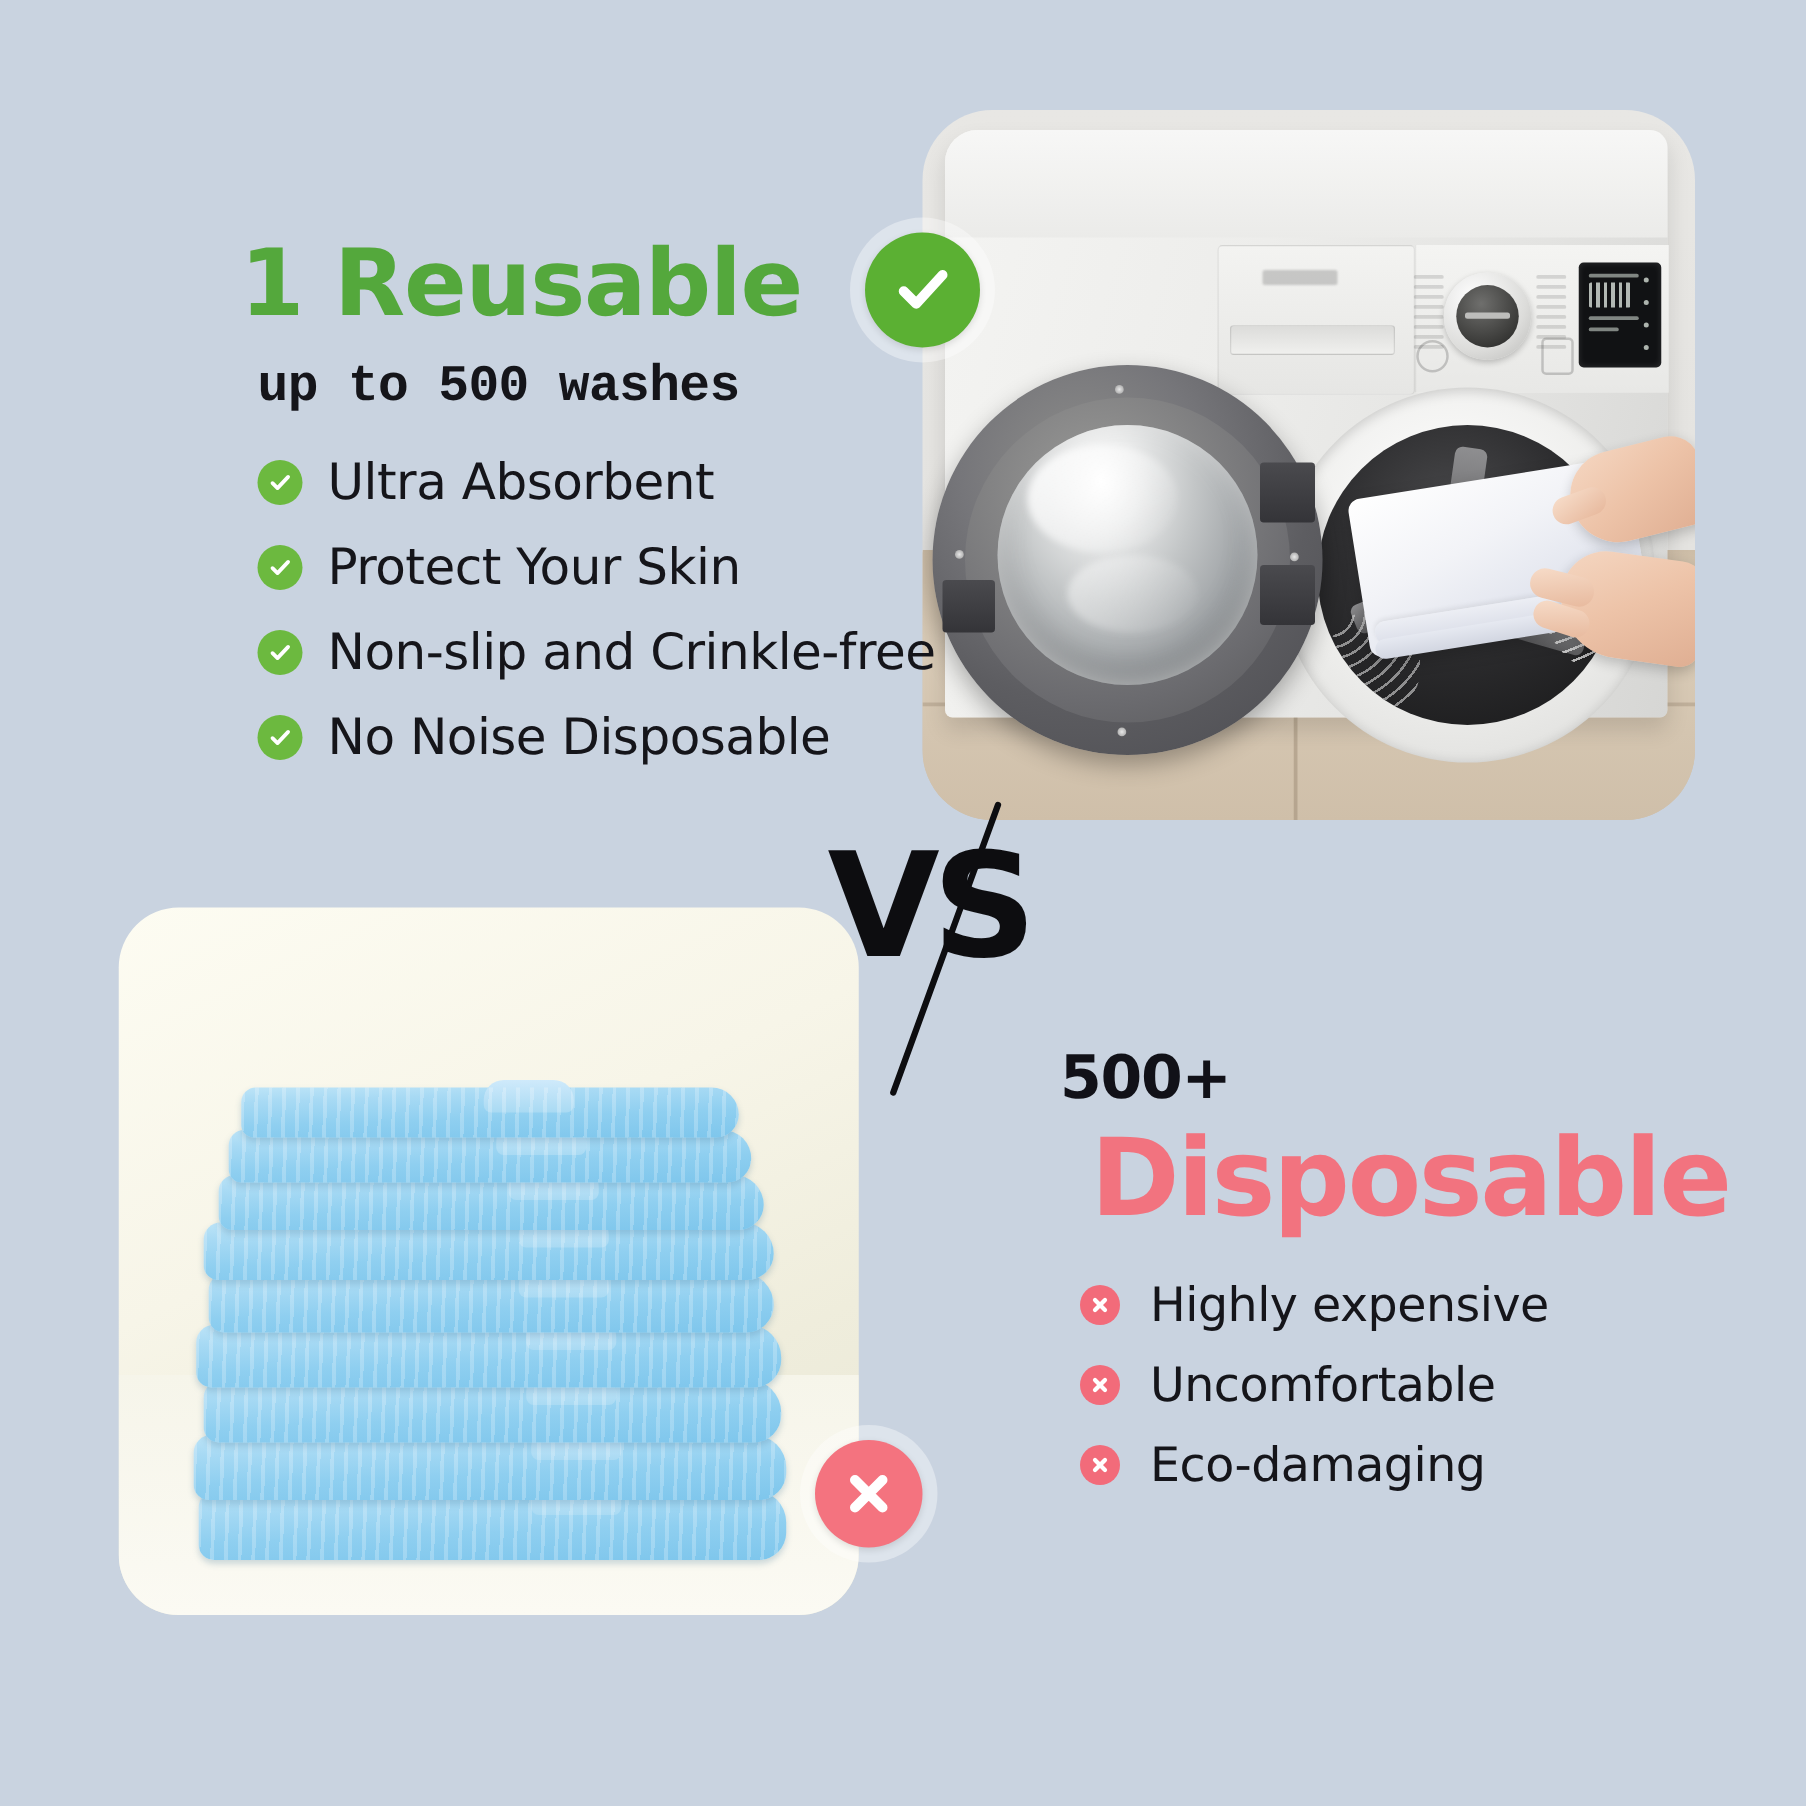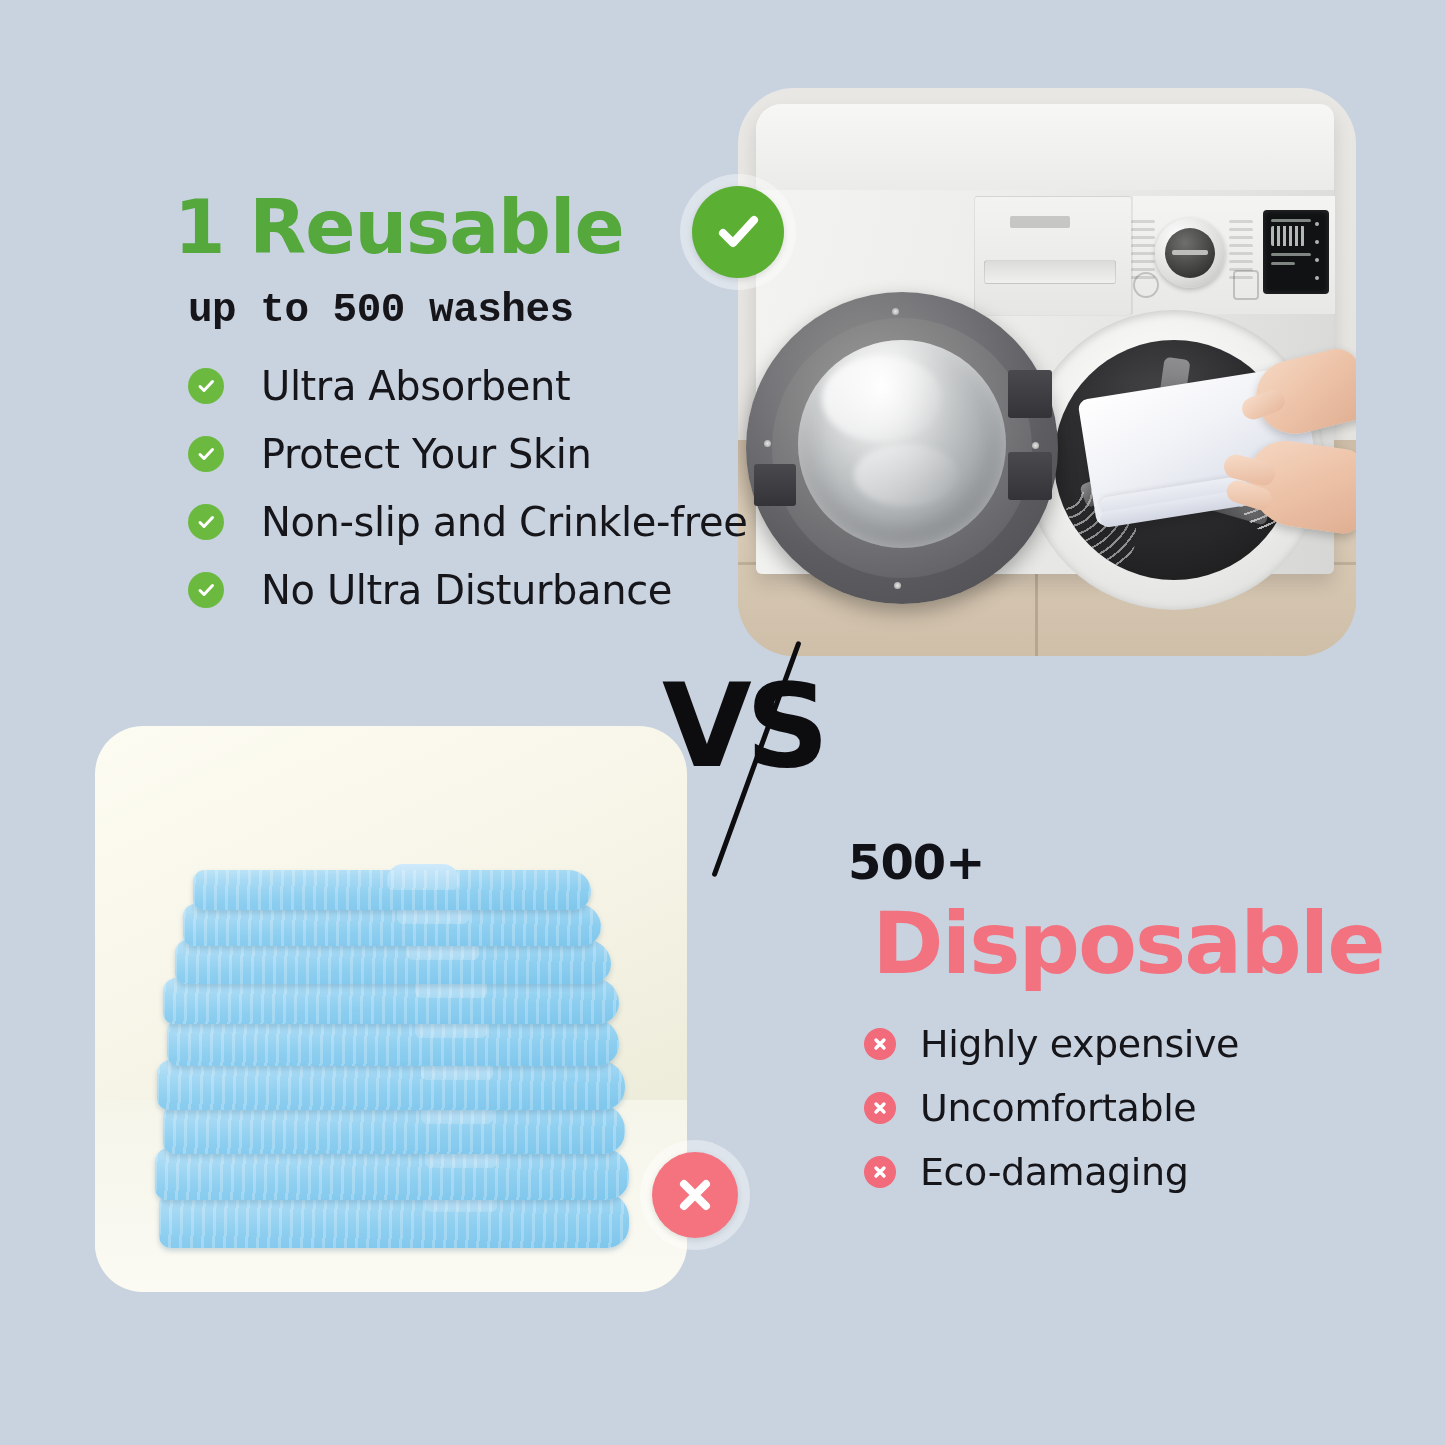--- a/index.html
+++ b/index.html
@@ -260,34 +260,34 @@
   }
   #vs-text{
     position:absolute;left:0;top:28px;width:190px;
     font-size:116px;font-weight:bold;color:#0d0d10;
     font-family:"DejaVu Sans", sans-serif;
     letter-spacing:-6px;
     line-height:1;
   }
 
   
-  #left-copy{position:absolute;left:174px;top:190px;width:520px;}
+  #left-copy{position:absolute;left:192px;top:190px;width:520px;}
   .h1{
     font-size:74px;font-weight:bold;color:#54a83c;line-height:1.02;
     letter-spacing:-1px;margin:0;
     font-family:"DejaVu Sans", sans-serif;
   }
   .sub{
     font-size:41px;font-weight:bold;color:#15151a;margin:22px 0 0 14px;
     letter-spacing:-.5px;
     font-family:Liberation Mono, monospace;
   }
   ul.feat{list-style:none;margin:30px 0 0 0;padding:0;}
   ul.feat li{
-    display:flex;align-items:center;gap:37px;
+    display:flex;align-items:center;gap:20px;
     margin:0 0 22px 14px;
   }
   .ic{flex:0 0 auto;width:36px;height:36px;border-radius:50%;display:flex;align-items:center;justify-content:center;}
   .ic-check{background:#6cb93f;}
   .ic-x{background:#f26b7a;}
   .lbl{
     font-size:40px;color:#15151a;letter-spacing:-.4px;
     font-family:"DejaVu Sans", sans-serif;font-weight:400;
     white-space:nowrap;
   }
@@ -488,21 +488,21 @@
           </svg>
         </span>
         <span class="lbl">Non-slip and Crinkle-free</span>
       </li>
       <li>
         <span class="ic ic-check">
           <svg width="22" height="22" viewBox="0 0 22 22" aria-hidden="true">
             <path d="M5 11.5 L9 15.5 L17.5 6.5" fill="none" stroke="#ffffff" stroke-width="3" stroke-linecap="round" stroke-linejoin="round"></path>
           </svg>
         </span>
-        <span class="lbl">No Ultra Disturbance</span>
+        <span class="lbl">No Noise Disposable</span>
       </li>
     </ul>
   </div>
 
   <div id="right-copy">
     <div class="num">500+</div>
     <h2 class="h2">Disposable</h2>
     <ul class="feat">
       <li>
         <span class="ic ic-x">

